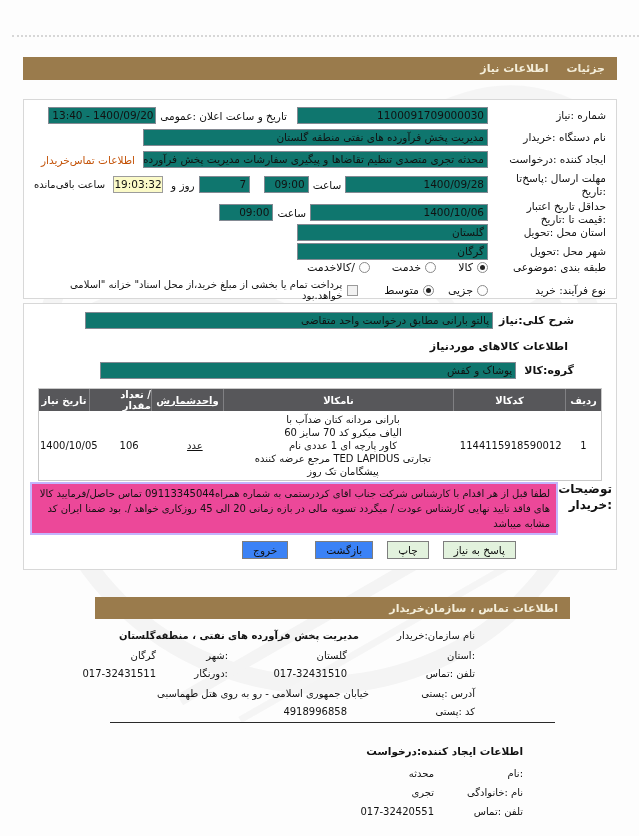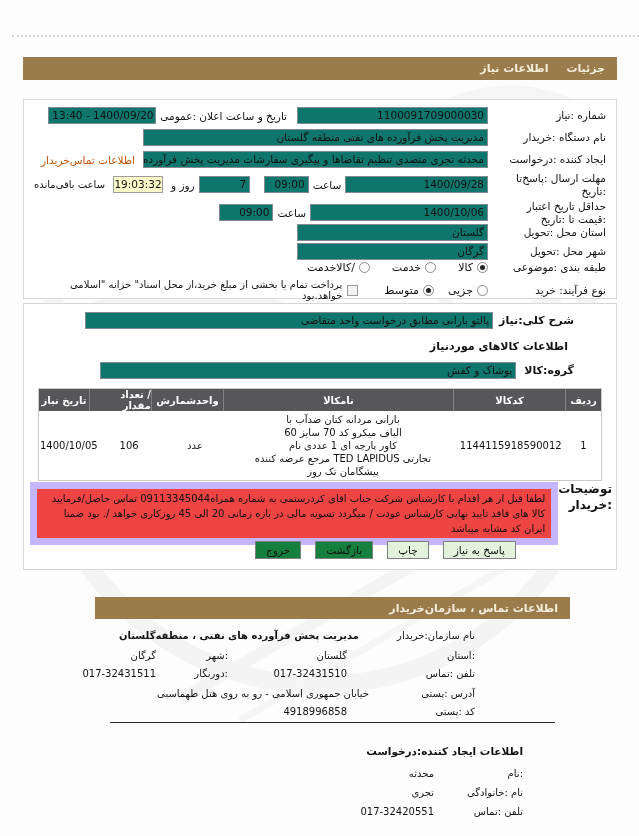--- a/index.html
+++ b/index.html
@@ -28,25 +28,25 @@
   .chk{display:inline-block;width:11px;height:11px;border:1px solid #9a9a9a;background:#f2f2f2;margin-left:5px;flex-shrink:0;box-sizing:border-box;}
   .opt{display:flex;align-items:center;margin-left:22px;}
   .heading{font-weight:bold;font-size:11px;}
   
   #goods-table{position:absolute;top:84px;left:14px;right:14px;border:1px solid #c9c9c9;}
   .thead{display:flex;background:#57575a;color:#fff;font-weight:bold;font-size:10px;height:22px;align-items:center;text-align:center;}
   .thead>div{border-left:1px solid #808083;height:100%;display:flex;align-items:center;justify-content:center;box-sizing:border-box;}
   .thead>div:last-child{border-left:none;}
   .trow{display:flex;background:#fff;font-size:10px;min-height:66px;text-align:center;}
   .trow>div{display:flex;align-items:center;justify-content:center;box-sizing:border-box;padding:2px 1px;}
-  .c-row{width:36px;} .c-code{width:112px;} .c-name{width:230px;white-space:pre-line;line-height:1.3;} .c-unit{width:72px;} .c-qty{width:62px;text-align:right;} .c-date{flex:1;}
-  .notesbox{border:7px solid #c4b5fd;background:#ef4444;font-size:10px;line-height:1.5;padding:2px 6px;width:512px;text-align:right;}
+  .c-row{width:36px;} .c-code{width:112px;} .c-name{width:230px;white-space:pre-line;line-height:1.3;} .c-unit{width:72px;text-decoration:underline;} .c-qty{width:62px;text-align:right;} .c-date{flex:1;}
+  .notesbox{border:2px solid #c4b5fd;background:#ec4899;font-size:10px;line-height:1.5;padding:2px 6px;width:512px;text-align:right;}
   .btn{border:1px solid #7e7e7e;height:16px;line-height:16px;padding:0 10px;font-size:10.5px;text-align:center;cursor:pointer;white-space:nowrap;}
   .btn.green{background:#e2f2dd;}
-  .btn.pink{background:#15803d;}
+  .btn.pink{background:#3b82f6;margin-left:13px;}
   
   .crow{position:absolute;display:flex;align-items:center;direction:rtl;font-size:10px;}
   .cl{text-align:right;flex-shrink:0;}
   .cv{text-align:right;flex-shrink:0;}
   .divider{position:absolute;top:722px;left:110px;width:445px;border-top:1px solid #2a2a2a;}
 </style>
 </head>
 <body>
 
 <div id="page">

